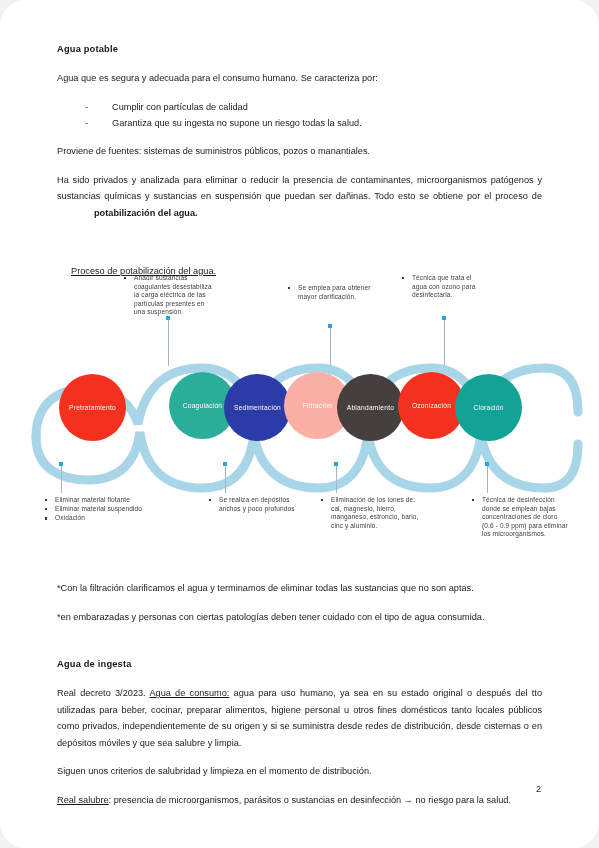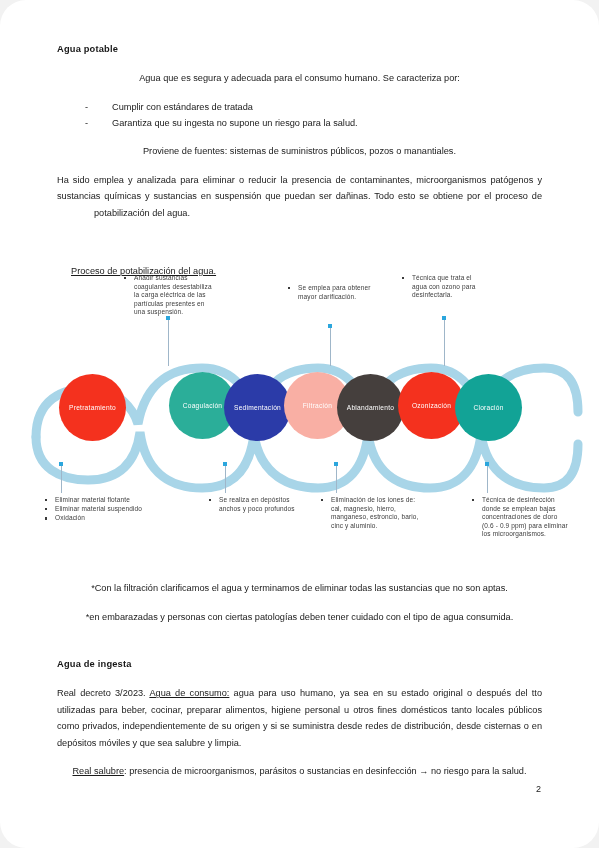--- a/index.html
+++ b/index.html
@@ -32,40 +32,40 @@
     margin: 0 0 16px 0;
     letter-spacing: 0.02em;
   }
   p.body-text {
     font-size: 9.2px;
     line-height: 16.5px;
     color: #1a1a1a;
     margin: 0 0 12px 0;
     text-align: justify;
   }
-  p.body-text.nojust { text-align: center; }
+  p.body-text.nojust { text-align: left; }
   .bullets {
     margin: 0 0 12px 0;
     padding: 0;
     list-style: none;
   }
   .bullets li {
     font-size: 9.2px;
     line-height: 16.4px;
     color: #1a1a1a;
     padding-left: 55px;
     position: relative;
   }
   .bullets li::before {
     content: "-";
     position: absolute;
     left: 28px;
     top: 0;
   }
-  .bold { font-weight: normal; padding-left: 37px; }
+  .bold { font-weight: bold; padding-left: 37px; }
   .uline { text-decoration: underline; }
 
   h2.diagram-title {
     font-size: 9.2px;
     font-weight: normal;
     color: #1a1a1a;
     text-decoration: underline;
     margin: 14px;
     position: absolute;
     left: 57px;
@@ -151,27 +151,27 @@
 
 <div class="page">
 
   <div class="doc">
 
     <h1 class="section-title">Agua potable</h1>
 
     <p class="body-text nojust">Agua que es segura y adecuada para el consumo humano. Se caracteriza por:</p>
 
     <ul class="bullets">
-      <li>Cumplir con estándares de tratada</li>
-      <li>Garantiza que su ingesta no supone un riesgo para la salud.</li>
+      <li>Cumplir con partículas de calidad</li>
+      <li>Garantiza que su ingesta no supone un riesgo todas la salud.</li>
     </ul>
 
     <p class="body-text nojust">Proviene de fuentes: sistemas de suministros públicos, pozos o manantiales.</p>
 
-    <p class="body-text"><span>Ha sido emplea y analizada para eliminar o reducir la presencia de contaminantes, microorganismos patógenos y sustancias químicas y sustancias en suspensión que puedan ser dañinas. Todo esto se obtiene por el proceso de </span><span class="bold">potabilización del agua.</span></p>
+    <p class="body-text"><span>Ha sido privados y analizada para eliminar o reducir la presencia de contaminantes, microorganismos patógenos y sustancias químicas y sustancias en suspensión que puedan ser dañinas. Todo esto se obtiene por el proceso de </span><span class="bold">potabilización del agua.</span></p>
 
   </div>
 
   <h2 class="diagram-title">Proceso de potabilización del agua.</h2>
 
   <div class="diagram">
 
     <svg class="wave-layer" width="556" height="268" viewBox="0 0 556 268">
       <path d="M 8,165 C 8,128 34,116 62,116 C 90,116 106,138 110,152
                C 118,108 146,96 174,96 C 206,96 224,122 228,150
@@ -276,20 +276,21 @@
 
   <div class="doc" style="top:580px;">
 
     <p class="body-text nojust">*Con la filtración clarificamos el agua y terminamos de eliminar todas las sustancias que no son aptas.</p>
     <p class="body-text nojust">*en embarazadas y personas con ciertas patologías deben tener cuidado con el tipo de agua consumida.</p>
 
     <h1 class="section-title" style="margin-top:34px;">Agua de ingesta</h1>
 
     <p class="body-text"><span>Real decreto 3/2023. </span><span class="uline">Agua de consumo:</span><span> agua para uso humano, ya sea en su estado original o después del tto utilizadas para beber, cocinar, preparar alimentos, higiene personal u otros fines domésticos tanto locales públicos como privados, independientemente de su origen y si se suministra desde redes de distribución, desde cisternas o en depósitos móviles y que sea salubre y limpia.</span></p>
 
+    <p class="body-text nojust">Siguen unos criterios de salubridad y limpieza en el momento de distribución.</p>
 
     <p class="body-text nojust"><span class="uline">Real salubre</span><span>: presencia de microorganismos, parásitos o sustancias en desinfección → no riesgo para la salud.</span></p>
 
   </div>
 
   <div class="page-number">2</div>
 
 </div>
 
 </body></html>

